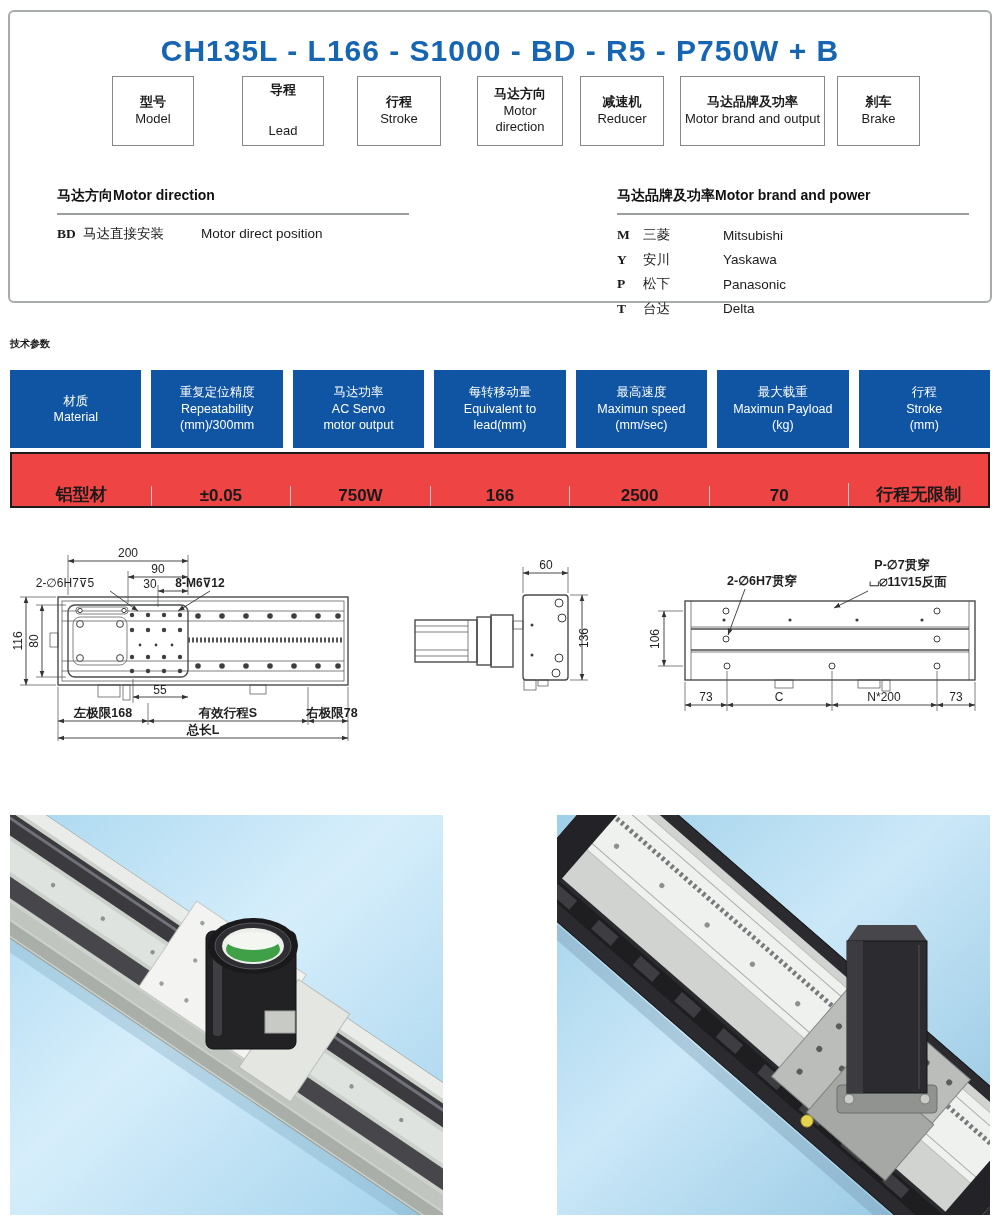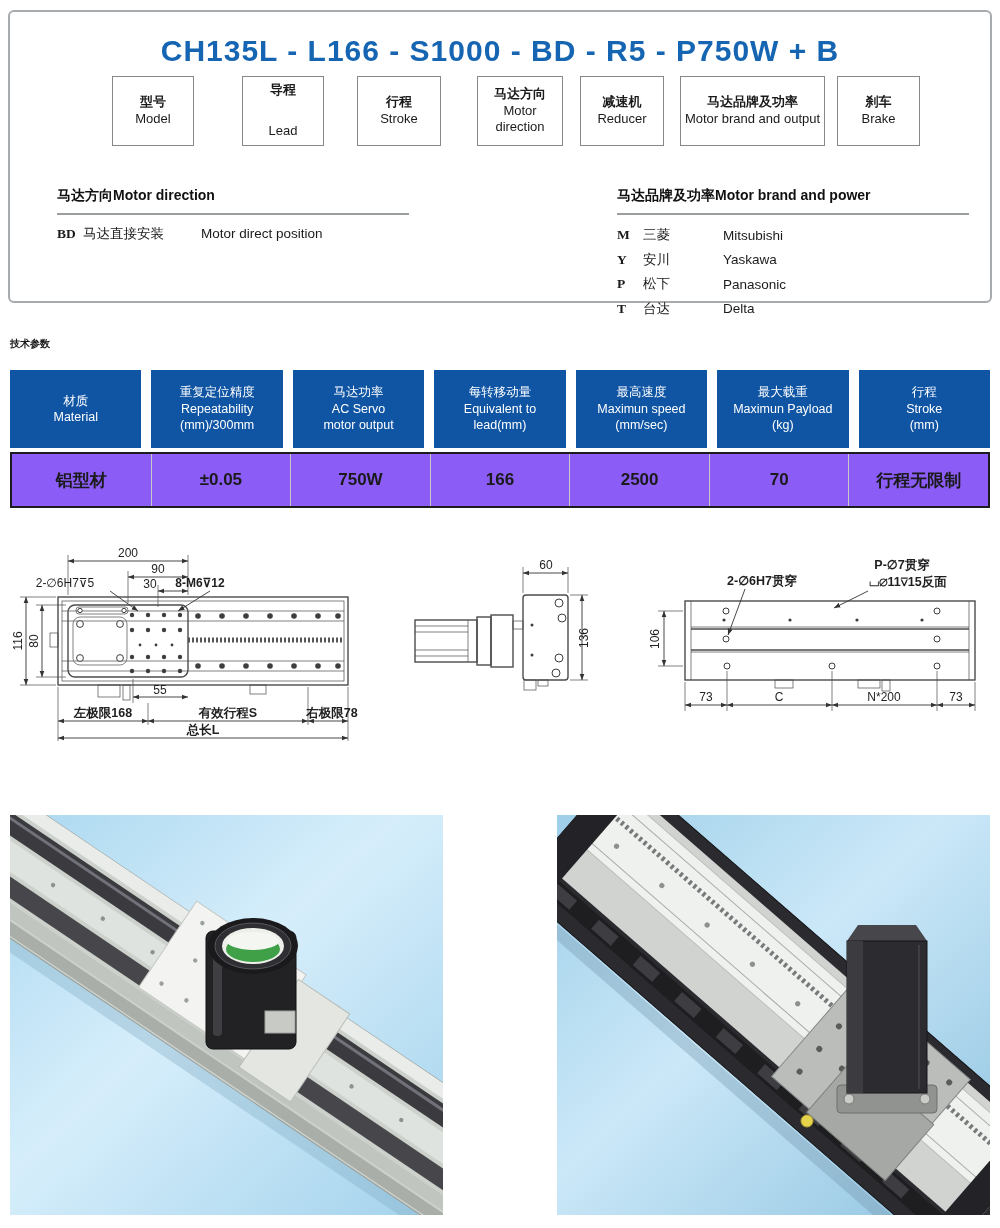--- a/index.html
+++ b/index.html
@@ -48,21 +48,21 @@
   
   .spec-title { position:absolute; left:10px; top:337px; font-size:10px; font-weight:bold; }
   .spec-table { position:absolute; left:10px; top:370px; width:980px; }
   .spec-head { display:flex; gap:10px; }
   .spec-head .hcell {
     flex:1; background:#0f55a4; color:#fff; height:78px;
     display:flex; flex-direction:column; align-items:center; justify-content:center;
     text-align:center; font-size:12.5px; line-height:1.32;
   }
   .spec-body {
-    display:flex; margin-top:4px; border:2px solid #1c1c1e; height:56px; background:#8b5cf6;
+    display:flex; margin-top:4px; border:2px solid #1c1c1e; height:56px; background:#ef4444;align-items:flex-end;
   }
   .spec-body .bcell {
     flex:1; display:flex; align-items:center; justify-content:center;
     font-size:17px; font-weight:bold; border-left:1px solid #c9c9c9;
   }
   .spec-body .bcell:first-child { border-left:none; }
   
   .drawings { position:absolute; left:0; top:545px; width:1000px; height:215px; }
   .drawings svg { position:absolute; top:0; }
   .dwg-geom { stroke:#4a4c4e; fill:none; stroke-width:1.4; }

